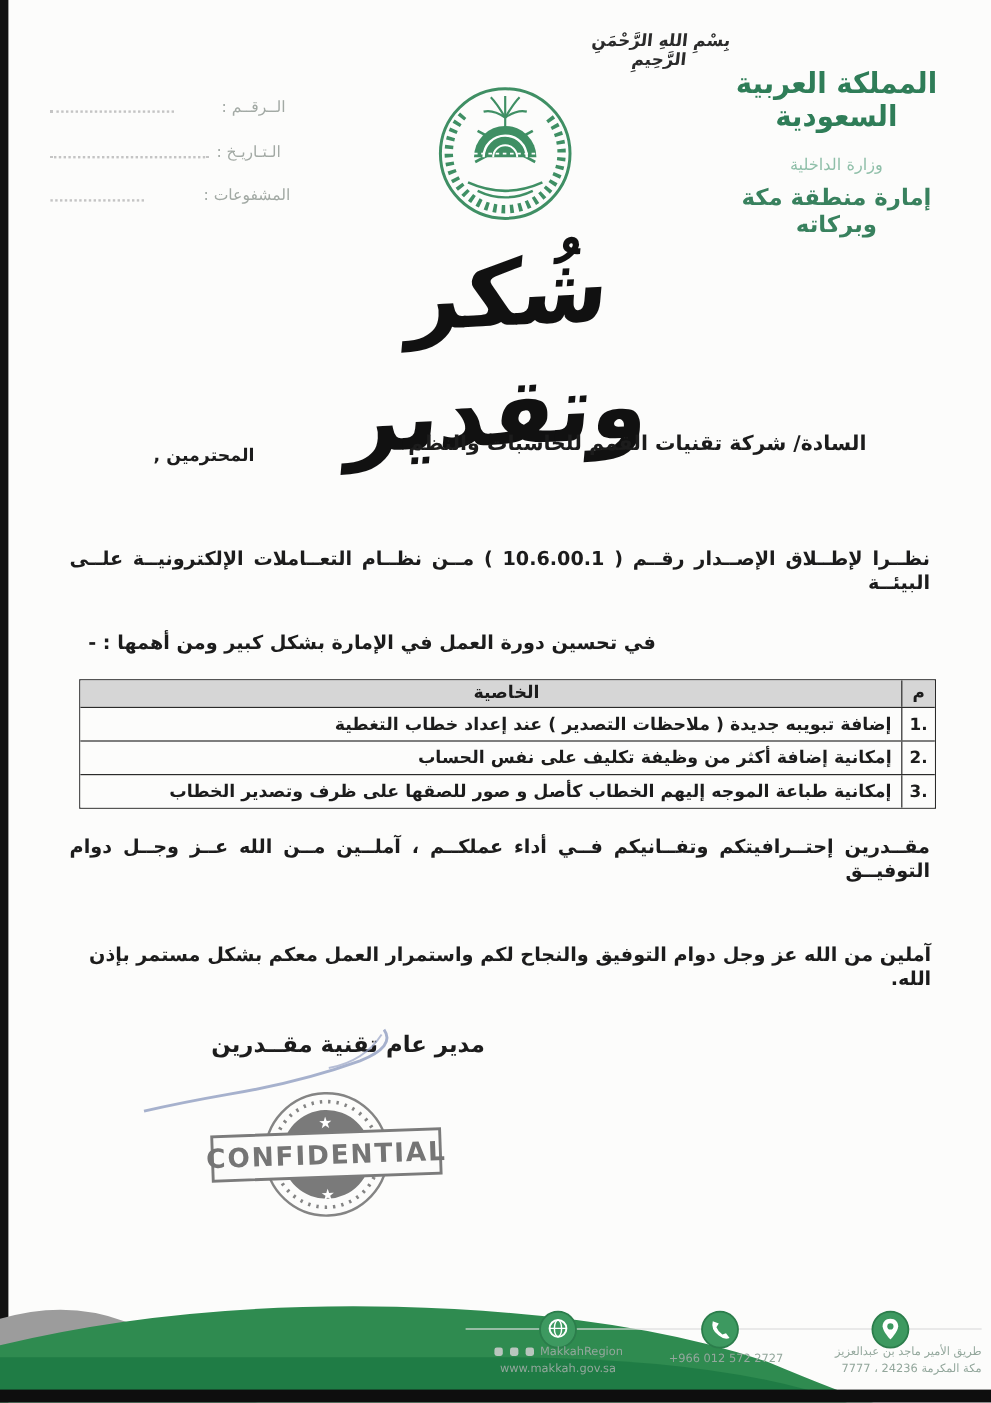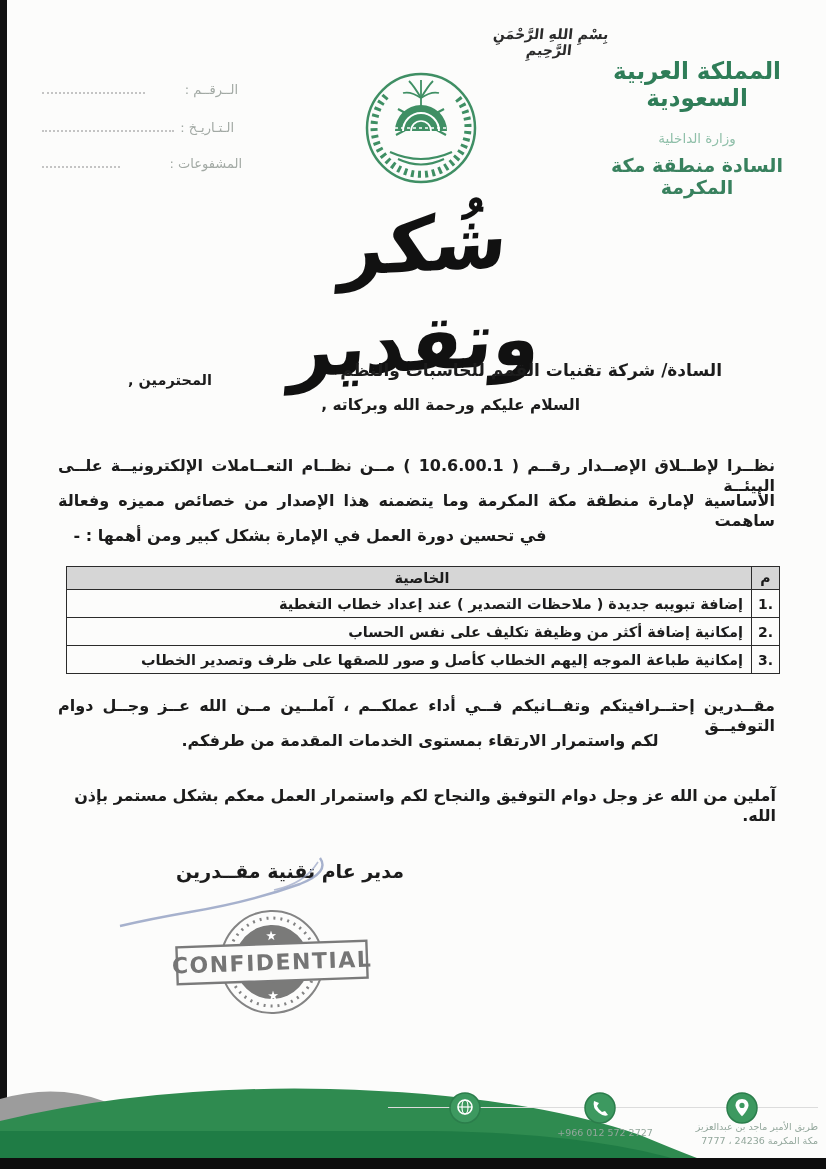--- a/index.html
+++ b/index.html
@@ -70,21 +70,21 @@
 <div class="page">
 
   <div class="abs edge-left"></div>
   <div class="abs edge-bottom"></div>
 
   <div class="abs bismillah rtl">بِسْمِ اللهِ الرَّحْمَنِ الرَّحِيمِ</div>
 
   <div class="abs hdr-right rtl">
     <div class="hdr-kingdom">المملكة العربية السعودية</div>
     <div class="hdr-ministry">وزارة الداخلية</div>
-    <div class="hdr-emirate">السادة منطقة مكة المكرمة</div>
+    <div class="hdr-emirate">إمارة منطقة مكة وبركاته</div>
   </div>
 
   <div class="abs fld" style="top:82px;width:196px;gap:34px;">
     <span class="lbl">الــرقــم :</span>
     <span class="dots"></span>
   </div>
   <div class="abs fld" style="top:120px;width:192px;">
     <span class="lbl">الـتـاريـخ :</span>
     <span class="dots"></span>
   </div>
@@ -117,24 +117,22 @@
     <line x1="35" y1="64" x2="87" y2="64" stroke="#ffffff" stroke-width="1.6" stroke-dasharray="3 3"></line>
 
     <path d="M30,88 Q61,102 92,88" fill="none" stroke="#3f8f64" stroke-width="2.2"></path>
     <path d="M38,95 Q61,106 84,95" fill="none" stroke="#3f8f64" stroke-width="2"></path>
   </svg>
 
   <div class="abs calli-title rtl">شُكر وتقدير</div>
 
   <div class="abs addressee rtl b">السادة/ شركة تقنيات القمم للحاسبات والنظم</div>
   <div class="abs honorific rtl b">المحترمين ,</div>
-  <div class="abs greeting rtl b">السلام عليكم ورحمة الله وبركاته ,</div>
 
   <div class="abs rtl line just" style="top:456px;">نظــرا لإطــلاق الإصــدار رقــم ( 10.6.00.1 ) مــن نظــام التعــاملات الإلكترونيــة علــى البيئــة</div>
-  <div class="abs rtl line just" style="top:491px;">الأساسية لإمارة منطقة مكة المكرمة وما يتضمنه هذا الإصدار من خصائص مميزه وفعالة ساهمت</div>
   <div class="abs rtl line" style="top:526px;left:60px;width:500px;text-align:center;">في تحسين دورة العمل في الإمارة بشكل كبير ومن أهمها : -</div>
 
   <div class="abs feat-table">
     <div class="trow thead">
       <div class="cell-num">م</div>
       <div class="cell-feat">الخاصية</div>
     </div>
     <div class="trow tbody-row">
       <div class="cell-num">1.</div>
       <div class="cell-feat">إضافة تبويبه جديدة ( ملاحظات التصدير ) عند إعداد خطاب التغطية</div>
@@ -143,21 +141,20 @@
       <div class="cell-num">2.</div>
       <div class="cell-feat">إمكانية إضافة أكثر من وظيفة تكليف على نفس الحساب</div>
     </div>
     <div class="trow tbody-row">
       <div class="cell-num">3.</div>
       <div class="cell-feat">إمكانية طباعة الموجه إليهم الخطاب كأصل و صور للصقها على ظرف وتصدير الخطاب</div>
     </div>
   </div>
 
   <div class="abs rtl line just" style="top:696px;">مقــدرين إحتــرافيتكم وتفــانيكم فــي أداء عملكــم ، آملــين مــن الله عــز وجــل دوام التوفيــق</div>
-  <div class="abs rtl line" style="top:731px;left:150px;width:540px;text-align:center;">لكم واستمرار الارتقاء بمستوى الخدمات المقدمة من طرفكم.</div>
   <div class="abs rtl line" style="top:786px;left:60px;width:716px;text-align:right;">آملين من الله عز وجل دوام التوفيق والنجاح لكم واستمرار العمل معكم بشكل مستمر بإذن الله.</div>
 
   <div class="abs sig rtl">مدير عام تقنية مقــدرين</div>
   <svg class="abs sig-stroke" width="360" height="90" viewBox="0 0 360 90">
     <path d="M230,18 q10,14 -20,26 q-50,18 -110,28 q-40,7 -70,14" fill="none" stroke="#97a3c4" stroke-width="2.4" opacity="0.85"></path>
     <path d="M228,22 q-14,22 -44,28" fill="none" stroke="#97a3c4" stroke-width="1.6" opacity="0.7"></path>
   </svg>
 
   <svg class="abs stamp" width="200" height="124" viewBox="0 0 200 124">
     <g transform="rotate(-2 100 62)" opacity="0.92">
@@ -188,20 +185,29 @@
   <svg class="abs ficon" style="left:583px;top:1091px;" viewBox="0 0 34 34">
     <circle cx="17" cy="17" r="15" fill="#3d9960" stroke="#2b7d4b" stroke-width="1.5"></circle>
     <path d="M11,10 q-2,7 5,12 q5,4 9,2 l-3,-4 -3,1 q-4,-3 -5,-6 l2,-3 z" fill="#ffffff"></path>
   </svg>
   <svg class="abs ficon" style="left:725px;top:1091px;" viewBox="0 0 34 34">
     <circle cx="17" cy="17" r="15" fill="#3d9960" stroke="#2b7d4b" stroke-width="1.5"></circle>
     <path d="M17,8 c-4.2,0 -6.5,3 -6.5,6.2 c0,4.4 6.5,11 6.5,11 c0,0 6.5,-6.6 6.5,-11 C23.5,11 21.2,8 17,8 z" fill="#ffffff"></path>
     <circle cx="17" cy="14.4" r="2.6" fill="#3d9960"></circle>
   </svg>
 
+  <div class="abs ftext ft-web">
+    <div>
+      <span class="social-dot"></span>
+      <span class="social-dot"></span>
+      <span class="social-dot"></span>
+      <span>MakkahRegion</span>
+    </div>
+    <div>www.makkah.gov.sa</div>
+  </div>
   <div class="abs ftext ft-phone">
     <div>+966 012 572 2727</div>
   </div>
   <div class="abs ftext ft-addr rtl">
     <div>طريق الأمير ماجد بن عبدالعزيز</div>
     <div>مكة المكرمة 24236 ، 7777</div>
   </div>
 
 </div>
 

